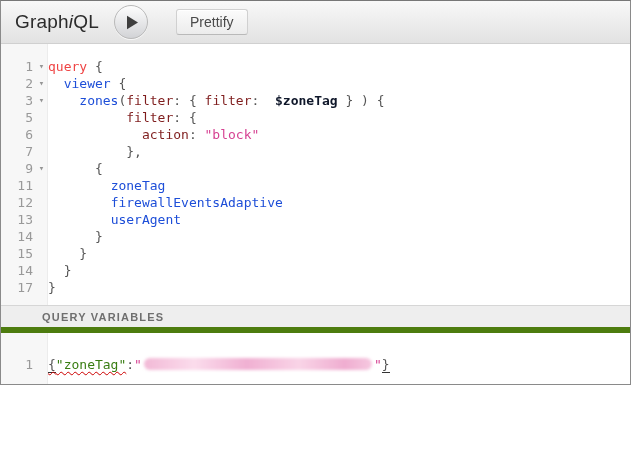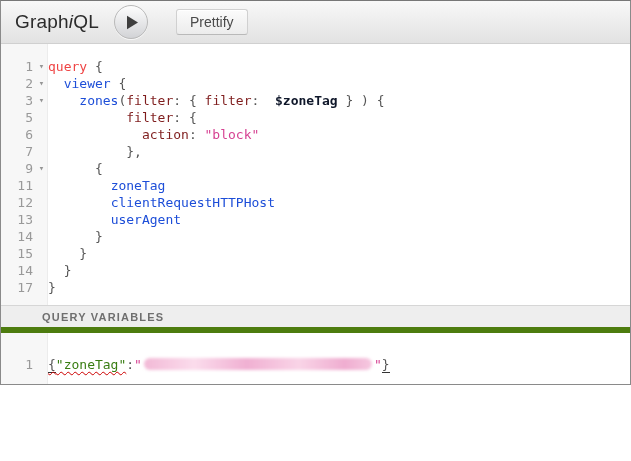--- a/index.html
+++ b/index.html
@@ -143,21 +143,21 @@
     <div class="gutter-bg"></div>
     <div class="lines" id="query-code">
         <div class="cm-line"><span class="ln">1</span><span class="foldcol">▾</span><span class="codetext"><span class="kw">query</span><span class="p"> {</span></span></div>
         <div class="cm-line"><span class="ln">2</span><span class="foldcol">▾</span><span class="codetext"><span class="p">  </span><span class="prop">viewer</span><span class="p"> {</span></span></div>
         <div class="cm-line"><span class="ln">3</span><span class="foldcol">▾</span><span class="codetext"><span class="p">    </span><span class="prop">zones</span><span class="p">(</span><span class="attr">filter</span><span class="p">: { </span><span class="attr">filter</span><span class="p">:  </span><span class="vr">$zoneTag</span><span class="p"> } ) {</span></span></div>
         <div class="cm-line"><span class="ln">5</span><span class="foldcol"></span><span class="codetext"><span class="p">          </span><span class="attr">filter</span><span class="p">: {</span></span></div>
         <div class="cm-line"><span class="ln">6</span><span class="foldcol"></span><span class="codetext"><span class="p">            </span><span class="attr">action</span><span class="p">: </span><span class="str">"block"</span></span></div>
         <div class="cm-line"><span class="ln">7</span><span class="foldcol"></span><span class="codetext"><span class="p">          },</span></span></div>
         <div class="cm-line"><span class="ln">9</span><span class="foldcol">▾</span><span class="codetext"><span class="p">      {</span></span></div>
         <div class="cm-line"><span class="ln">11</span><span class="foldcol"></span><span class="codetext"><span class="p">        </span><span class="prop">zoneTag</span></span></div>
-        <div class="cm-line"><span class="ln">12</span><span class="foldcol"></span><span class="codetext"><span class="p">        </span><span class="prop">clientRequestHTTPHost</span></span></div>
+        <div class="cm-line"><span class="ln">12</span><span class="foldcol"></span><span class="codetext"><span class="p">        </span><span class="prop">firewallEventsAdaptive</span></span></div>
         <div class="cm-line"><span class="ln">13</span><span class="foldcol"></span><span class="codetext"><span class="p">        </span><span class="prop">userAgent</span></span></div>
         <div class="cm-line"><span class="ln">14</span><span class="foldcol"></span><span class="codetext"><span class="p">      }</span></span></div>
         <div class="cm-line"><span class="ln">15</span><span class="foldcol"></span><span class="codetext"><span class="p">    }</span></span></div>
         <div class="cm-line"><span class="ln">14</span><span class="foldcol"></span><span class="codetext"><span class="p">  }</span></span></div>
         <div class="cm-line"><span class="ln">17</span><span class="foldcol"></span><span class="codetext"><span class="p">}</span></span></div>
       </div>
   </div>
 
   <div class="vars-title">
     <span>QUERY VARIABLES</span>

